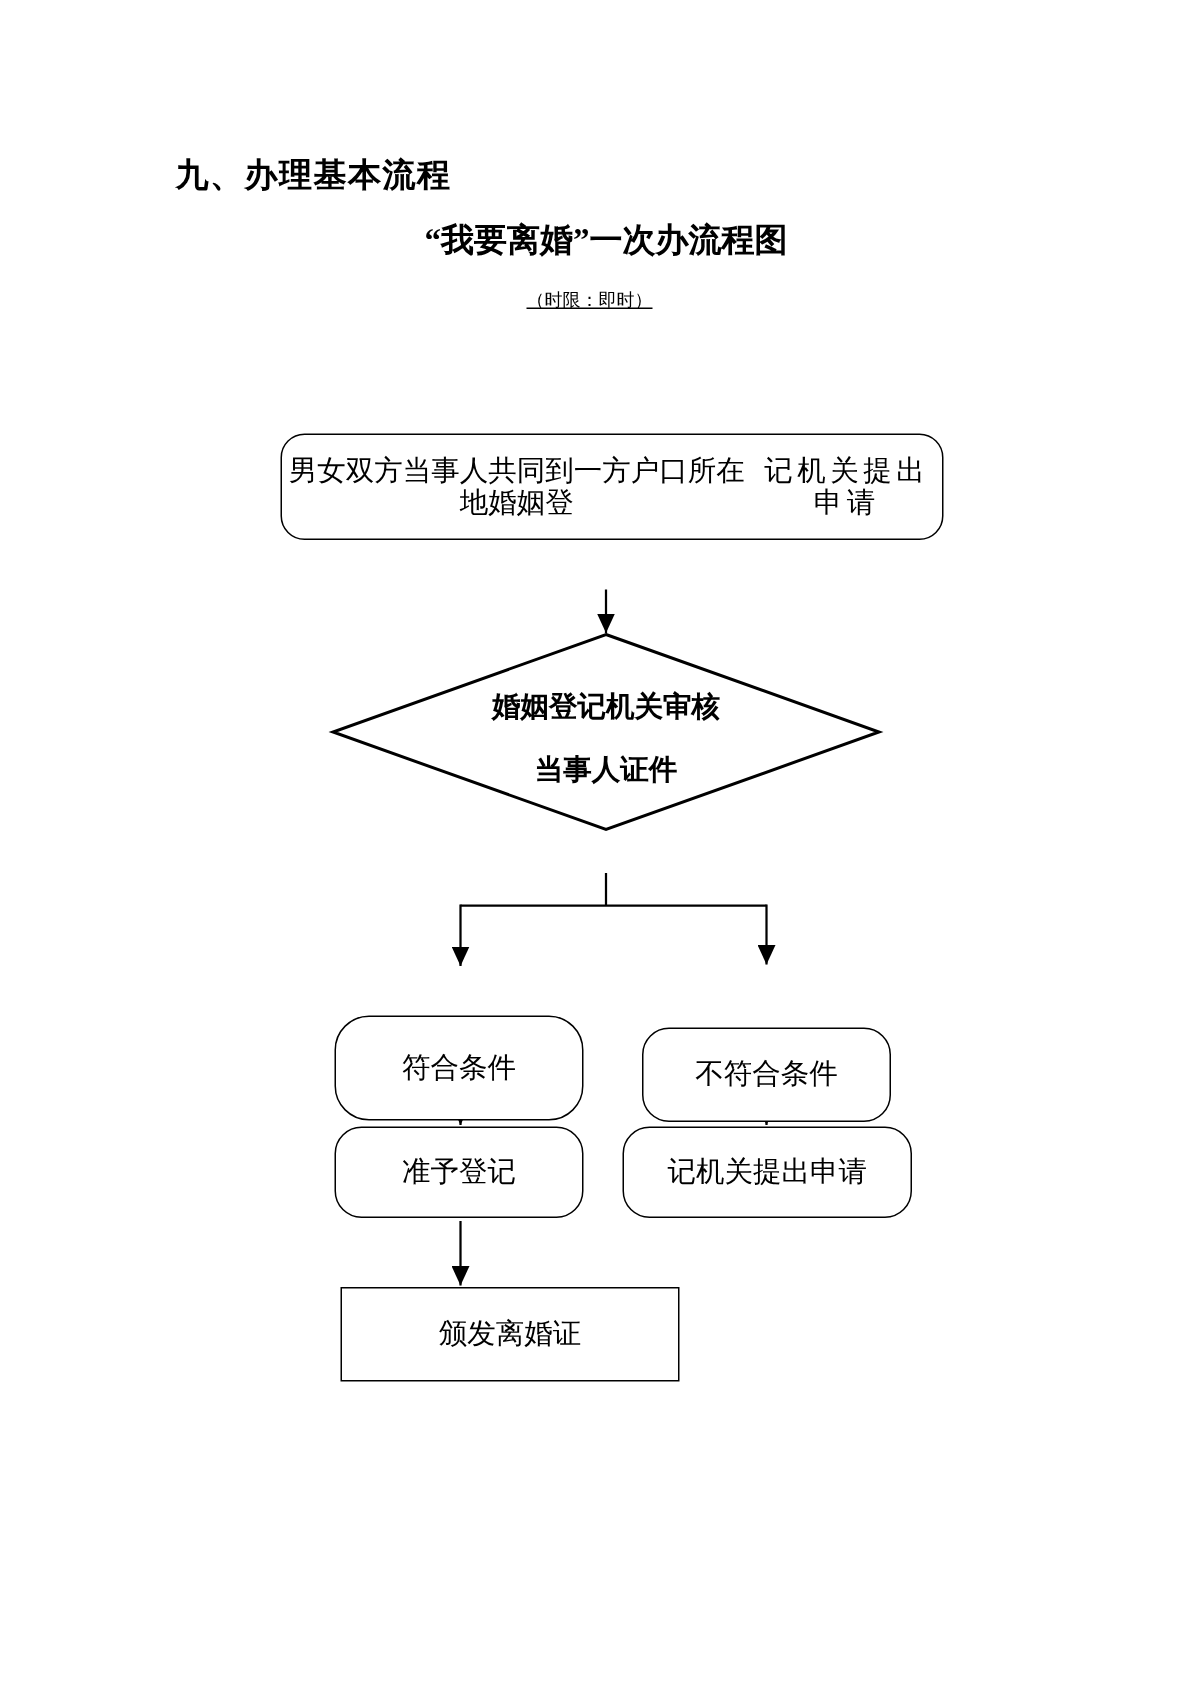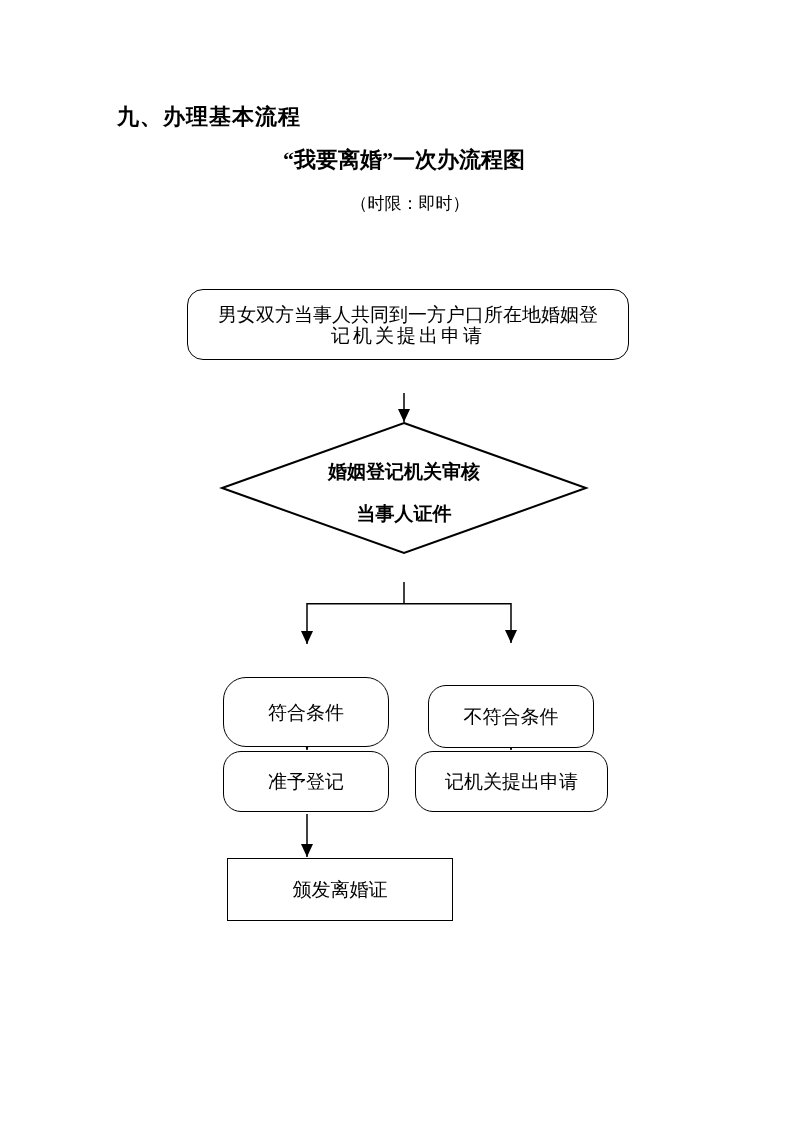--- a/index.html
+++ b/index.html
@@ -32,25 +32,26 @@
     left: 404px;
     top: 145px;
     transform: translateX(-50%);
     font-family: "Liberation Serif", serif;
     font-size: 22px;
     font-weight: bold;
     white-space: nowrap;
   }
   .time-limit {
     position: absolute;
-    left: 410px;
+    left: 393px;
     top: 192px;
     transform: translateX(-50%);
-    font-size: 17px;
+    font-size: 12px;
     white-space: nowrap;
+    text-decoration: underline;
   }
   .connectors {
     position: absolute;
     left: 0;
     top: 0;
     width: 793px;
     height: 1122px;
     pointer-events: none;
   }
   .connectors line {
@@ -62,21 +63,20 @@
     stroke: #000000;
     stroke-width: 2;
     stroke-linejoin: miter;
   }
   .node {
     position: absolute;
     box-sizing: border-box;
     border: 1.5px solid #000000;
     background: #ffffff;
     display: flex;
-    flex-direction: column;
     align-items: center;
     justify-content: center;
     text-align: center;
     font-size: 19px;
     line-height: 21px;
   }
   .node-apply {
     left: 187px; top: 289px;
     width: 442px; height: 71px;
     border-radius: 16px;

